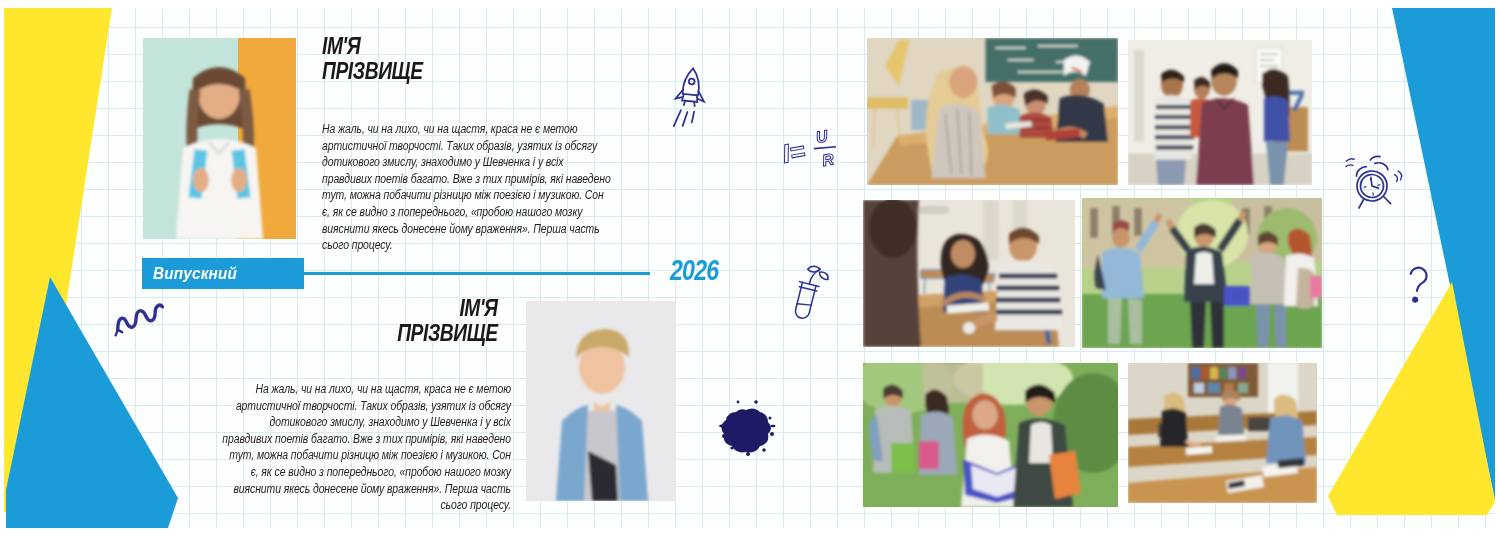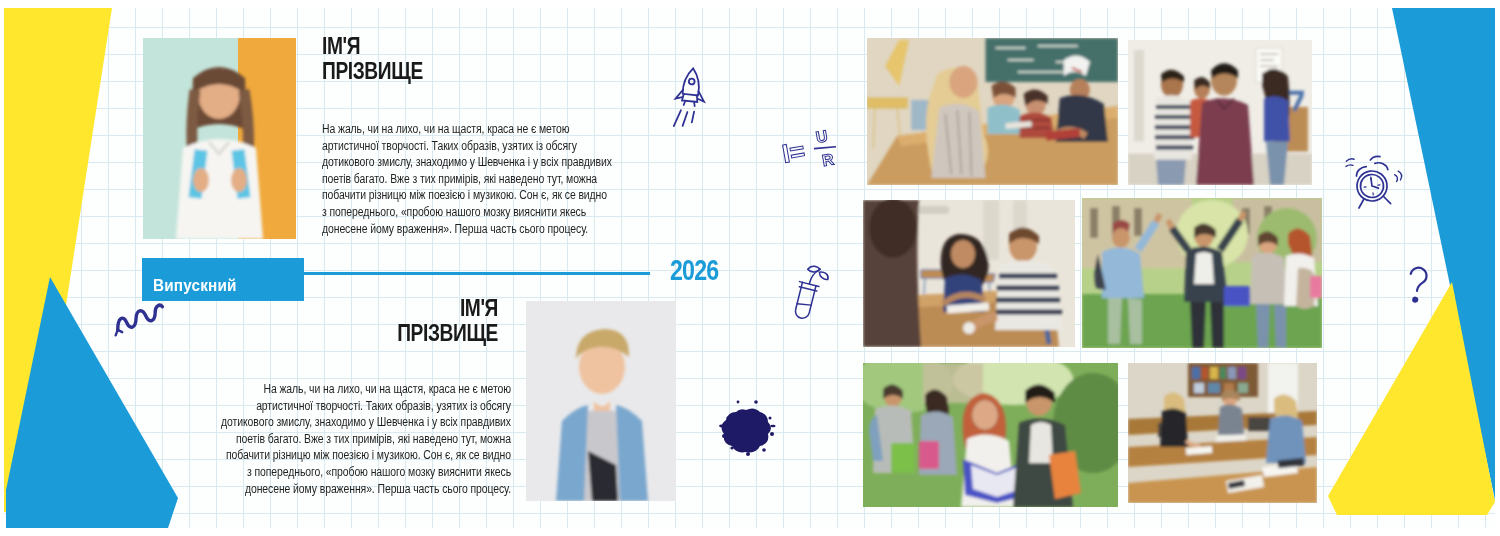--- a/index.html
+++ b/index.html
@@ -7,42 +7,42 @@
     position:relative;width:1500px;height:536px;overflow:hidden;
     font-family:"Liberation Sans",sans-serif;
     background-color:#fdfefe;
     background-image:
       linear-gradient(to right, var(--grid-line,#d9e9f0) 1px, transparent 1px),
       linear-gradient(to bottom, var(--grid-line,#d9e9f0) 1px, transparent 1px);
     background-size:27px 27px;
   }
   .frame{position:absolute;inset:0;border:8px solid #fff;border-left-width:4px;border-right-width:5px;pointer-events:none;z-index:60;}
   .shapes{position:absolute;inset:0;z-index:1;}
-  .content{position:absolute;inset:0;z-index:10;}
+  .content{position:absolute;inset:0;z-index:10;font-style:italic;}
   .abs{position:absolute;}
   .photo{position:absolute;overflow:hidden;background:#eee;}
   .photo svg{display:block;width:100%;height:100%;}
 
   .name-heading{
     font-weight:700;color:var(--heading-color,#1a1a1a);
     font-size:24px;line-height:25px;letter-spacing:-0.5px;
     transform:scaleX(0.8);transform-origin:left top;white-space:nowrap;
   }
   .name-heading.right{transform-origin:right top;text-align:right;}
   .bio{
     font-size:12px;line-height:16.6px;color:var(--body-color,#1f1f1f);
     letter-spacing:-0.1px;font-weight:500;
     transform:scaleX(0.87);transform-origin:left top;
   }
   .bio.right{transform-origin:right top;text-align:right;}
 
   .banner{
     background:var(--accent-blue,#1b9cd8);color:#fff;
     font-size:17px;font-weight:600;line-height:31px;
-    padding:12px 0 0 11px;letter-spacing:0.2px;
+    padding:0 0 0 11px;letter-spacing:0.2px;
   }
   .banner-inner{display:inline-block;transform:scaleX(0.9);transform-origin:left center;}
   .rule{background:var(--accent-blue,#1b9cd8);height:2.5px;}
   .year{
     color:var(--accent-blue,#1b9cd8);font-size:29px;font-weight:700;
     transform:scaleX(0.8);transform-origin:left top;letter-spacing:-1px;
   }
   .doodle{position:absolute;}
   .doodle svg{display:block;width:100%;height:100%;overflow:visible;}
 </style>

